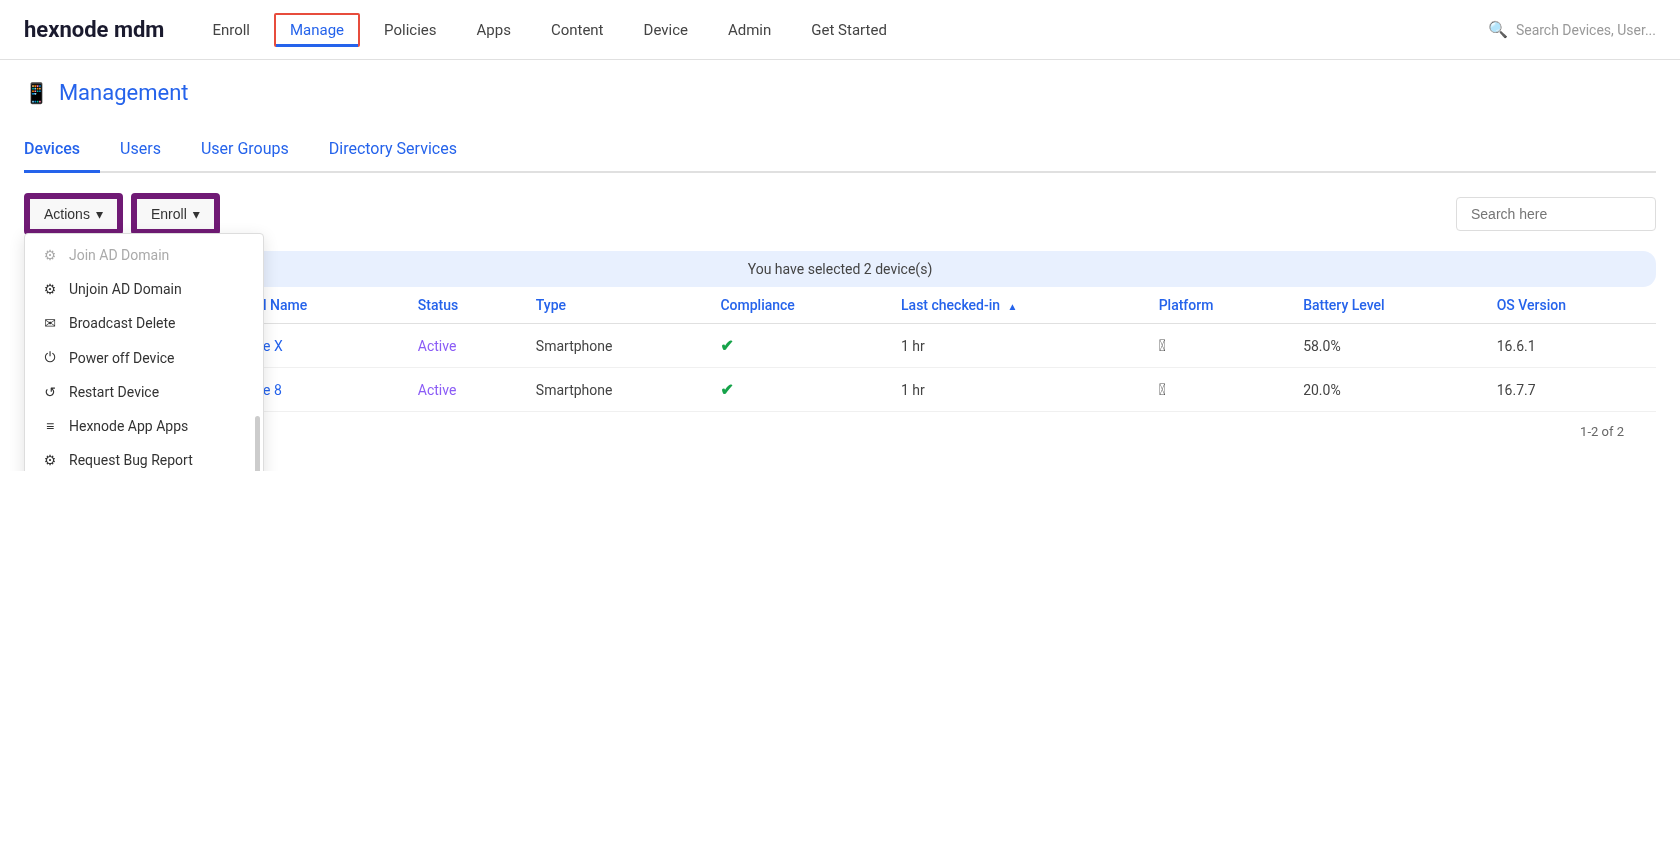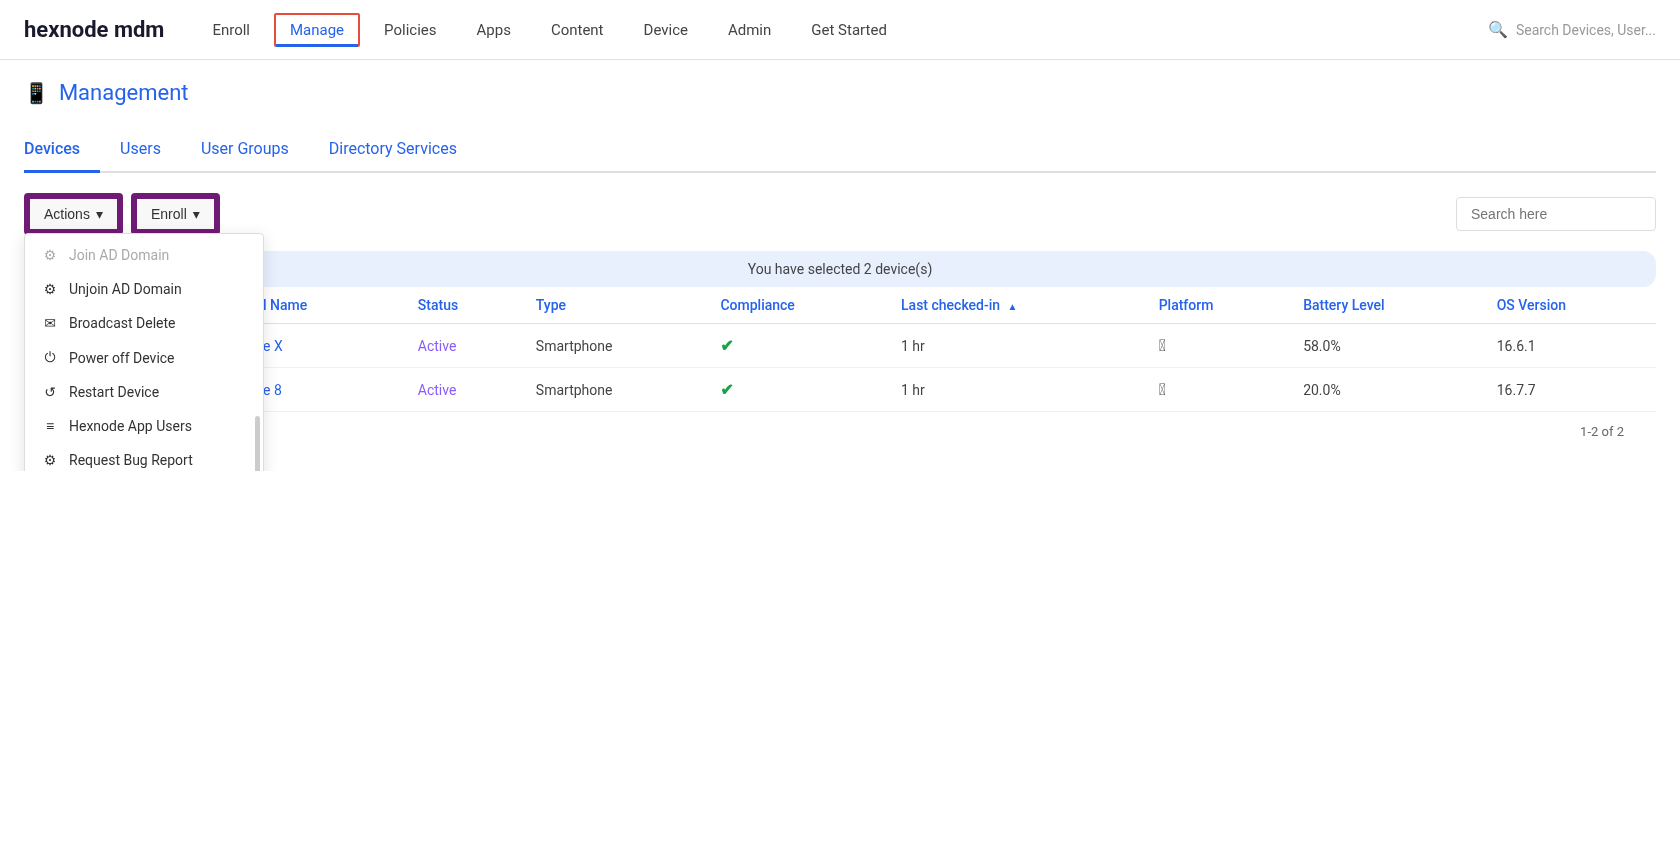--- a/index.html
+++ b/index.html
@@ -271,21 +271,21 @@
         <div class="dropdown-item">
           <span class="item-icon">⏻</span>
           <span>Power off Device</span>
         </div>
         <div class="dropdown-item">
           <span class="item-icon">↺</span>
           <span>Restart Device</span>
         </div>
         <div class="dropdown-item">
           <span class="item-icon">≡</span>
-          <span>Hexnode App Users</span>
+          <span>Hexnode App Apps</span>
         </div>
         <div class="dropdown-item">
           <span class="item-icon">⚙</span>
           <span>Request Bug Report</span>
         </div>
         <div class="dropdown-item">
           <span class="item-icon">⚙</span>
           <span>Update OS</span>
         </div>
         <div class="dropdown-item">

